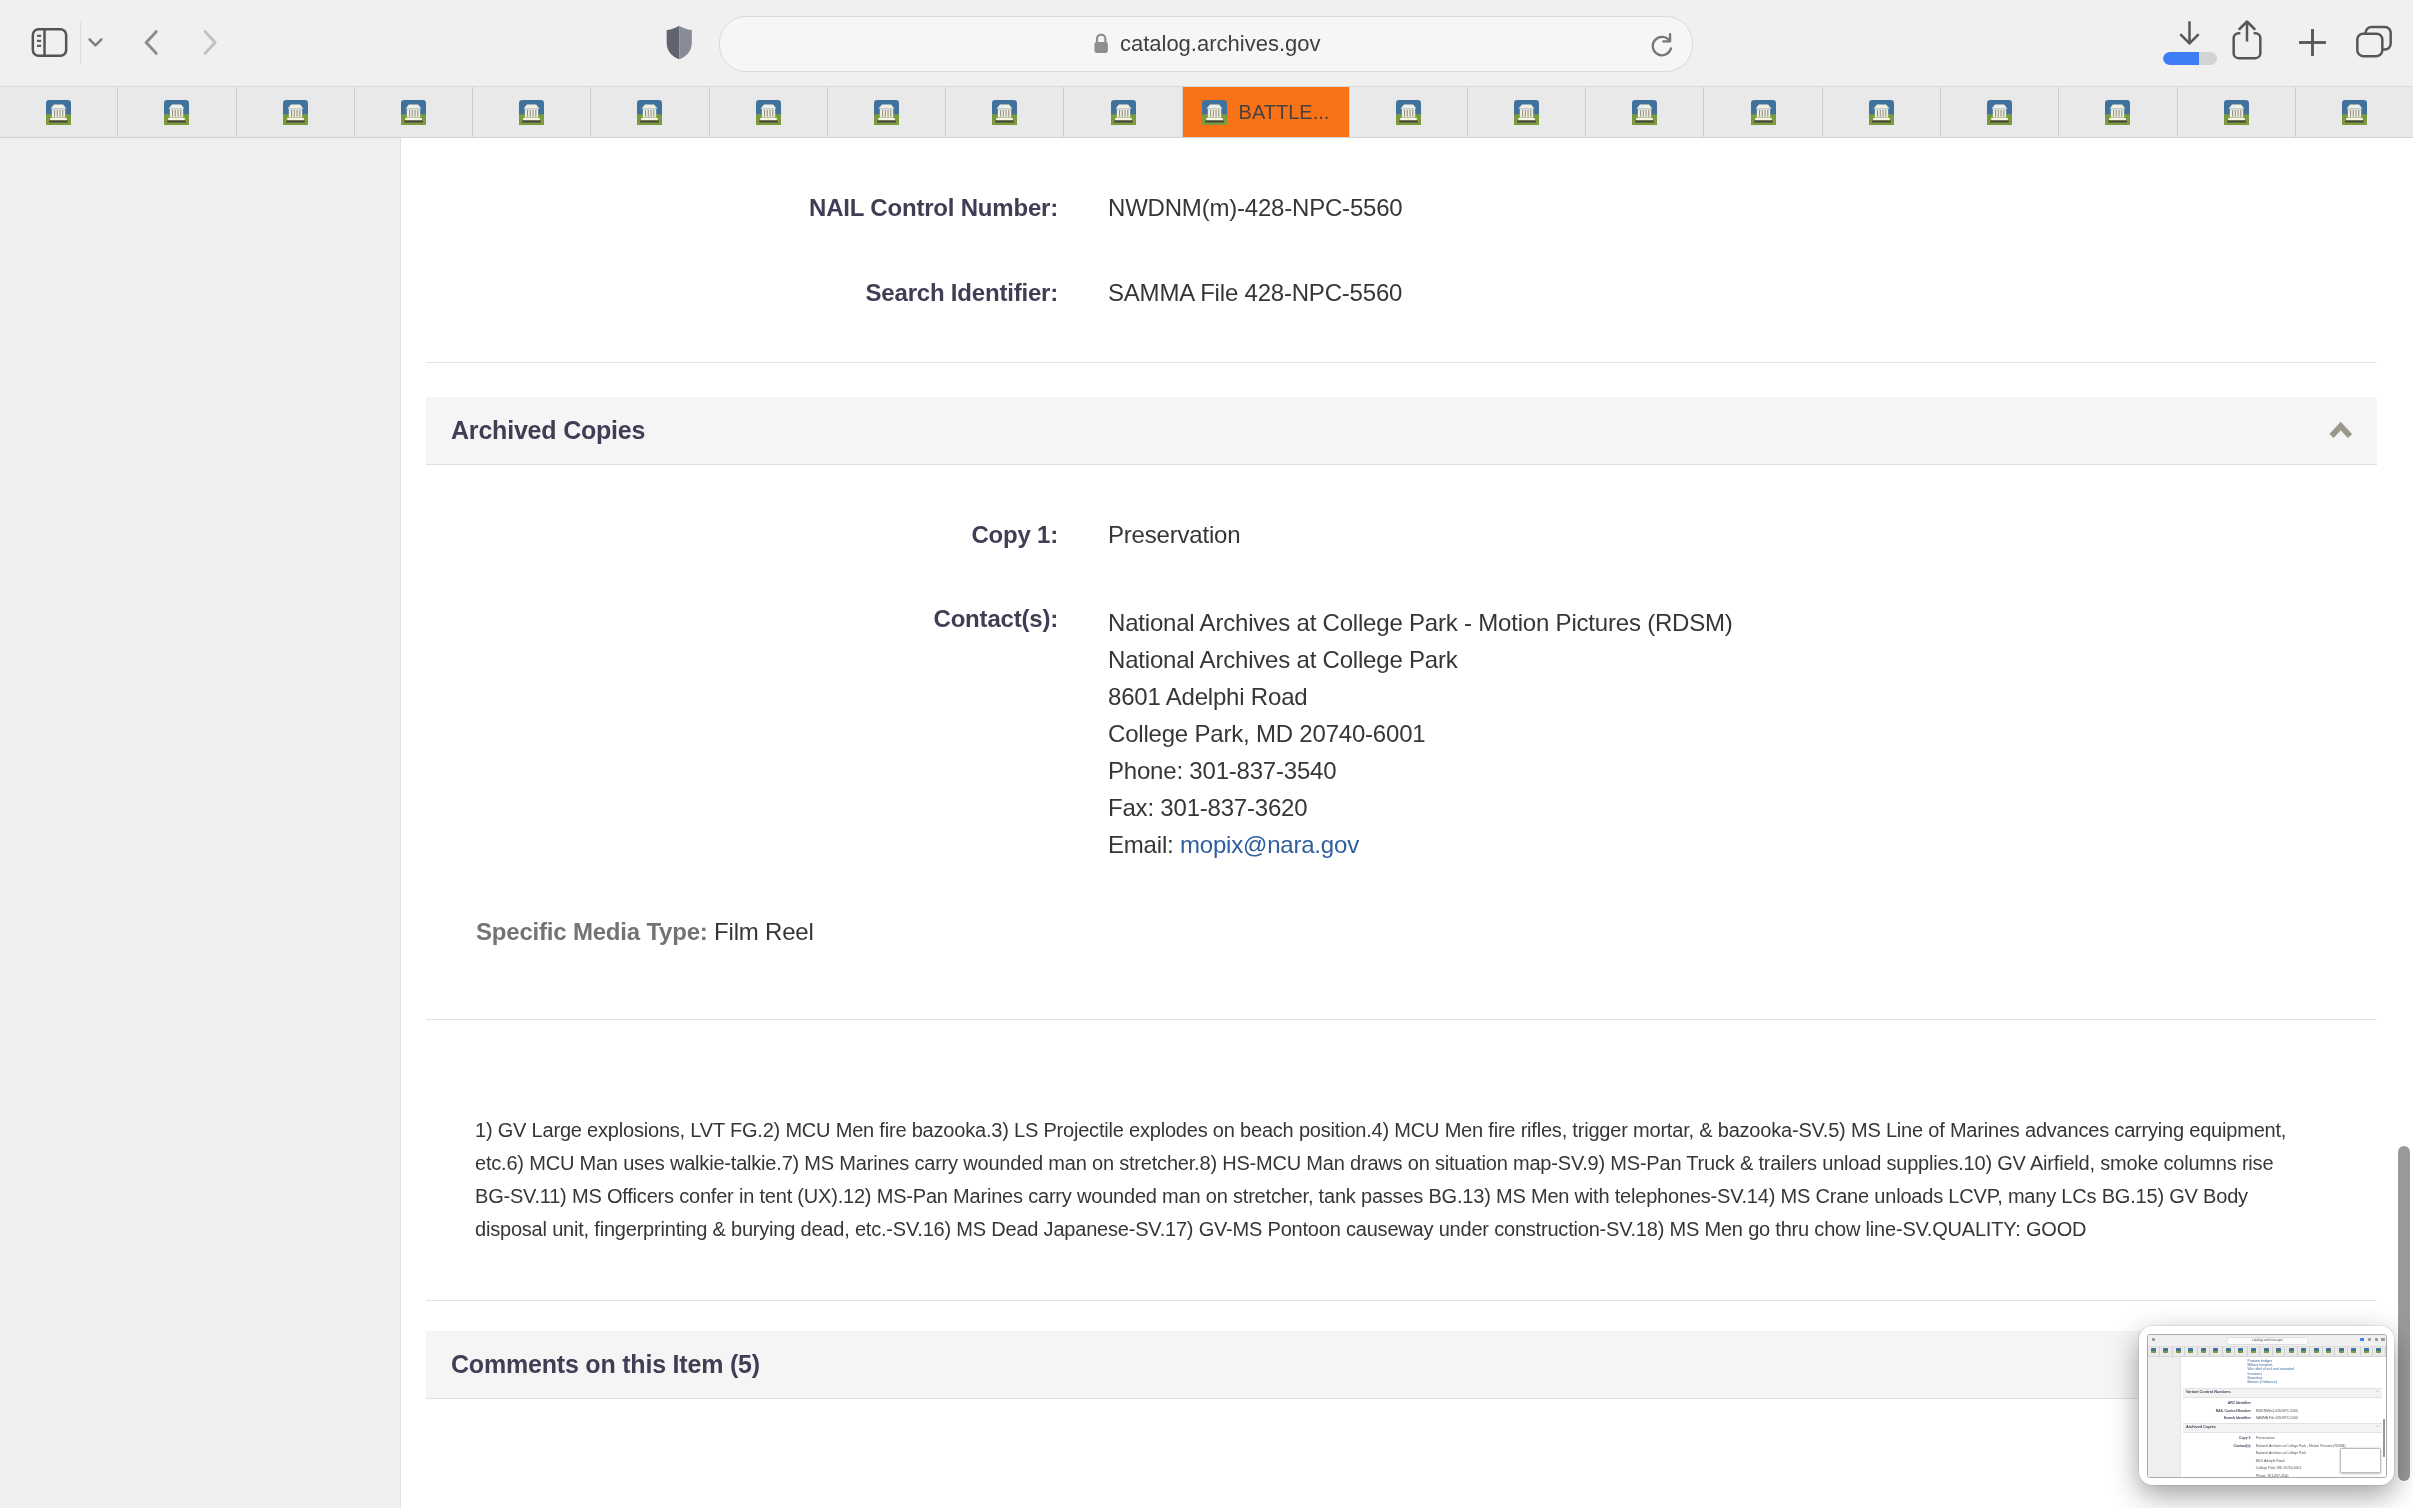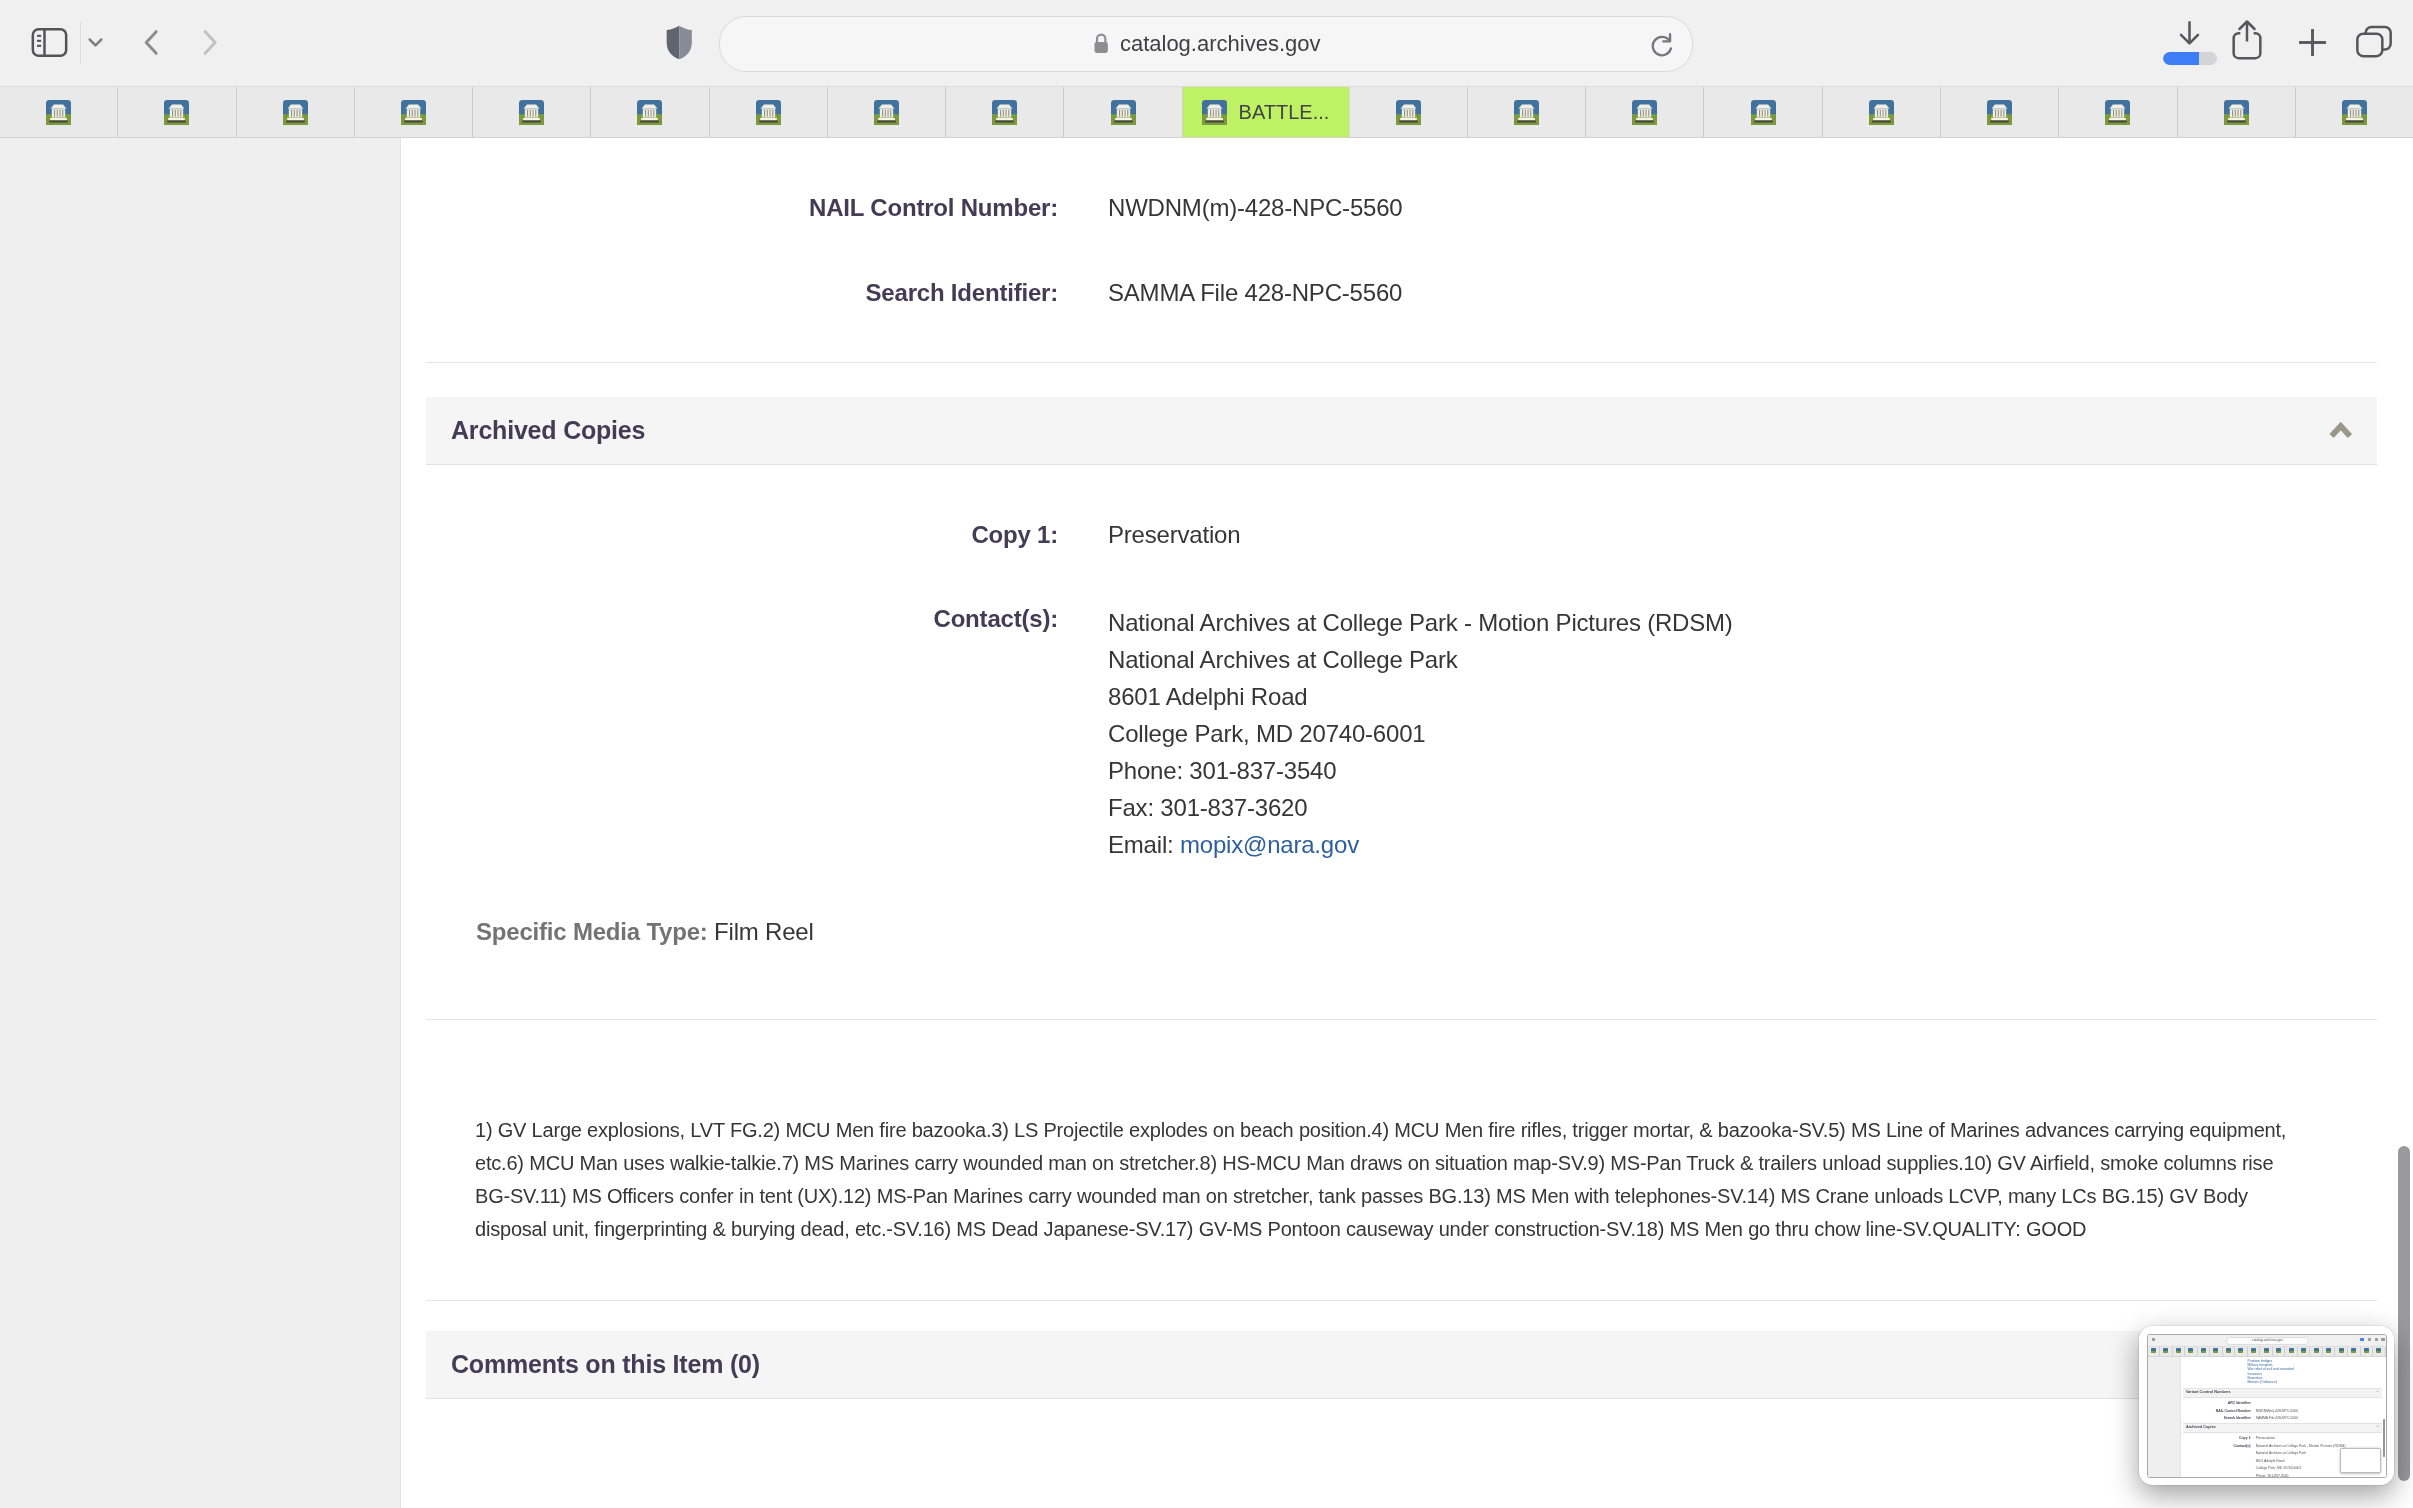--- a/index.html
+++ b/index.html
@@ -32,21 +32,21 @@
   .tabstrip{
     position:absolute;top:87px;left:0;width:2413px;height:50px;
     background:#e9e9ea;border-bottom:0.8px solid #d2d2d3;display:flex;
   }
   .tab{
     flex:1 1 0;display:flex;align-items:center;justify-content:center;gap:11.7px;
     border-right:0.8px solid #cdcdcf;min-width:0;cursor:default;
   }
   .tab:last-child{border-right:none;}
   .tab.active{
-    flex:0 0 166px;background:#bef264;border-right:0.8px solid #d6d6d8;
+    flex:0 0 166px;background:#f97316;border-right:0.8px solid #d6d6d8;
   }
   .tab .favicon{width:25px;height:25px;flex:0 0 25px;display:block;}
   .tab-title{
     font-size:20px;color:#434345;letter-spacing:0;white-space:nowrap;
     overflow:hidden;max-width:109px;
   }
   
   .left-rail{
     position:absolute;left:0;top:138px;width:400px;height:1370px;
     background:#efeff0;border-right:0.8px solid #e3e3e4;
@@ -578,21 +578,21 @@
       </div>
     </div>
   </div>
 
   <div class="sec-shot">
     <div class="shot-text">1) GV Large explosions, LVT FG.2) MCU Men fire bazooka.3) LS Projectile explodes on beach position.4) MCU Men fire rifles, trigger mortar, &amp; bazooka-SV.5) MS Line of Marines advances carrying equipment, etc.6) MCU Man uses walkie-talkie.7) MS Marines carry wounded man on stretcher.8) HS-MCU Man draws on situation map-SV.9) MS-Pan Truck &amp; trailers unload supplies.10) GV Airfield, smoke columns rise BG-SV.11) MS Officers confer in tent (UX).12) MS-Pan Marines carry wounded man on stretcher, tank passes BG.13) MS Men with telephones-SV.14) MS Crane unloads LCVP, many LCs BG.15) GV Body disposal unit, fingerprinting &amp; burying dead, etc.-SV.16) MS Dead Japanese-SV.17) GV-MS Pontoon causeway under construction-SV.18) MS Men go thru chow line-SV.QUALITY: GOOD</div>
   </div>
 
   <div class="sec-comments">
     <div class="band">
-      <span class="band-title">Comments on this Item (0)</span>
+      <span class="band-title">Comments on this Item (5)</span>
     </div>
   </div>
 
 </div>
 
 <div class="scrollbar-thumb"></div>
 
 <div class="shot-thumb">
   <div class="mini">
     <div class="mini-toolbar">

